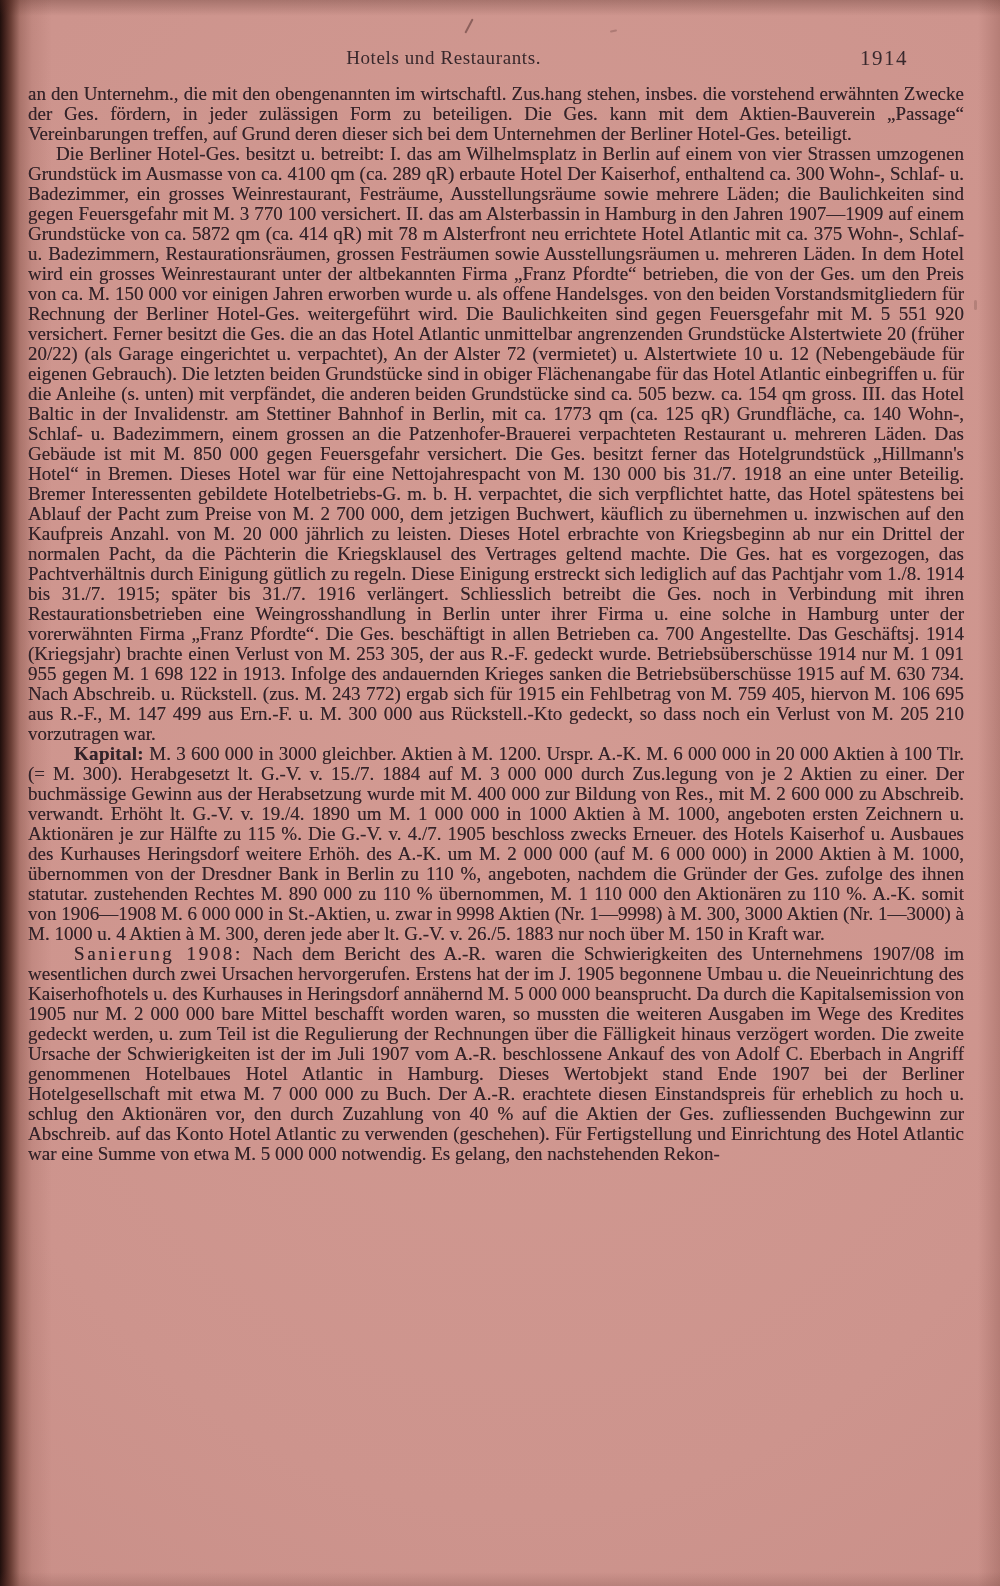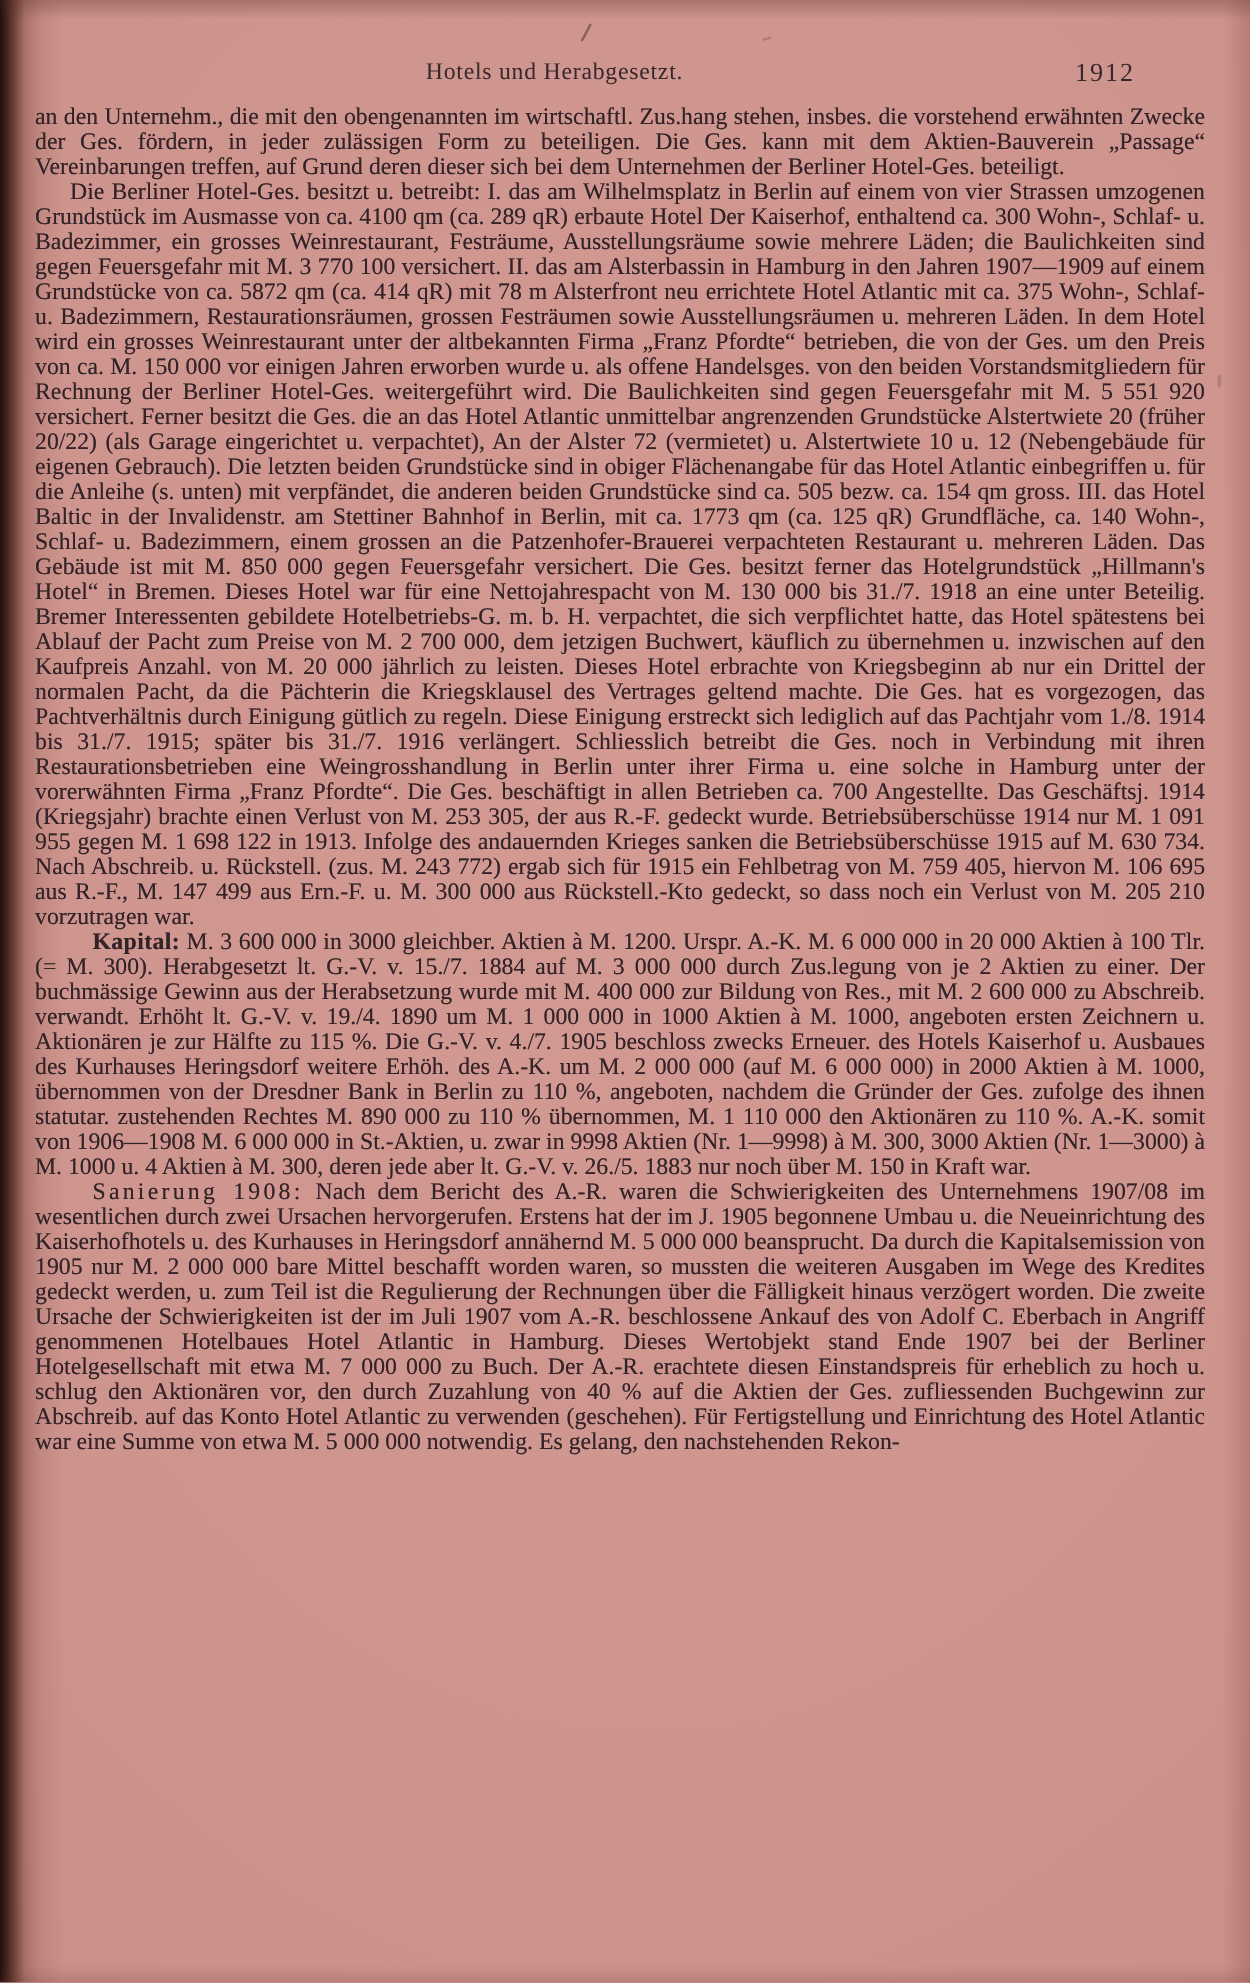--- a/index.html
+++ b/index.html
@@ -102,22 +102,22 @@
 <div class="paper"></div>
 <div class="binding-shadow"></div>
 <div class="top-shade"></div>
 <div class="right-shade"></div>
 <div class="bottom-shade"></div>
 <div class="scan-artifact artifact-1"></div>
 <div class="scan-artifact artifact-2"></div>
 <div class="scan-artifact artifact-3"></div>
 
 <header class="page-header">
-  <span class="running-title">Hotels und Herabgesetzt.</span>
-  <span class="page-number">1912</span>
+  <span class="running-title">Hotels und Restaurants.</span>
+  <span class="page-number">1914</span>
 </header>
 
 <main class="page-body">
   <p class="para"><span>an den Unternehm., die mit den obengenannten im wirtschaftl. Zus.hang stehen, insbes. die vorstehend erwähnten Zwecke der Ges. fördern, in jeder zulässigen Form zu beteiligen. Die Ges. kann mit dem Aktien-Bauverein „Passage“ Vereinbarungen treffen, auf Grund deren dieser sich bei dem Unternehmen der Berliner Hotel-Ges. beteiligt.</span></p>
 
   <p class="para indent-sm"><span>Die Berliner Hotel-Ges. besitzt u. betreibt: I. das am Wilhelmsplatz in Berlin auf einem von vier Strassen umzogenen Grundstück im Ausmasse von ca. 4100 qm (ca. 289 qR) erbaute Hotel Der Kaiserhof, enthaltend ca. 300 Wohn-, Schlaf- u. Badezimmer, ein grosses Weinrestaurant, Festräume, Ausstellungsräume sowie mehrere Läden; die Baulichkeiten sind gegen Feuersgefahr mit M. 3 770 100 versichert. II. das am Alsterbassin in Hamburg in den Jahren 1907—1909 auf einem Grundstücke von ca. 5872 qm (ca. 414 qR) mit 78 m Alsterfront neu errichtete Hotel Atlantic mit ca. 375 Wohn-, Schlaf- u. Badezimmern, Restaurationsräumen, grossen Festräumen sowie Ausstellungsräumen u. mehreren Läden. In dem Hotel wird ein grosses Weinrestaurant unter der altbekannten Firma „Franz Pfordte“ betrieben, die von der Ges. um den Preis von ca. M. 150 000 vor einigen Jahren erworben wurde u. als offene Handelsges. von den beiden Vorstandsmitgliedern für Rechnung der Berliner Hotel-Ges. weitergeführt wird. Die Baulichkeiten sind gegen Feuersgefahr mit M. 5 551 920 versichert. Ferner besitzt die Ges. die an das Hotel Atlantic unmittelbar angrenzenden Grundstücke Alstertwiete 20 (früher 20/22) (als Garage eingerichtet u. verpachtet), An der Alster 72 (vermietet) u. Alstertwiete 10 u. 12 (Nebengebäude für eigenen Gebrauch). Die letzten beiden Grundstücke sind in obiger Flächenangabe für das Hotel Atlantic einbegriffen u. für die Anleihe (s. unten) mit verpfändet, die anderen beiden Grundstücke sind ca. 505 bezw. ca. 154 qm gross. III. das Hotel Baltic in der Invalidenstr. am Stettiner Bahnhof in Berlin, mit ca. 1773 qm (ca. 125 qR) Grundfläche, ca. 140 Wohn-, Schlaf- u. Badezimmern, einem grossen an die Patzenhofer-Brauerei verpachteten Restaurant u. mehreren Läden. Das Gebäude ist mit M. 850 000 gegen Feuersgefahr versichert. Die Ges. besitzt ferner das Hotelgrundstück „Hillmann's Hotel“ in Bremen. Dieses Hotel war für eine Nettojahrespacht von M. 130 000 bis 31./7. 1918 an eine unter Beteilig. Bremer Interessenten gebildete Hotelbetriebs-G. m. b. H. verpachtet, die sich verpflichtet hatte, das Hotel spätestens bei Ablauf der Pacht zum Preise von M. 2 700 000, dem jetzigen Buchwert, käuflich zu übernehmen u. inzwischen auf den Kaufpreis Anzahl. von M. 20 000 jährlich zu leisten. Dieses Hotel erbrachte von Kriegsbeginn ab nur ein Drittel der normalen Pacht, da die Pächterin die Kriegsklausel des Vertrages geltend machte. Die Ges. hat es vorgezogen, das Pachtverhältnis durch Einigung gütlich zu regeln. Diese Einigung erstreckt sich lediglich auf das Pachtjahr vom 1./8. 1914 bis 31./7. 1915; später bis 31./7. 1916 verlängert. Schliesslich betreibt die Ges. noch in Verbindung mit ihren Restaurationsbetrieben eine Weingrosshandlung in Berlin unter ihrer Firma u. eine solche in Hamburg unter der vorerwähnten Firma „Franz Pfordte“. Die Ges. beschäftigt in allen Betrieben ca. 700 Angestellte. Das Geschäftsj. 1914 (Kriegsjahr) brachte einen Verlust von M. 253 305, der aus R.-F. gedeckt wurde. Betriebsüberschüsse 1914 nur M. 1 091 955 gegen M. 1 698 122 in 1913. Infolge des andauernden Krieges sanken die Betriebsüberschüsse 1915 auf M. 630 734. Nach Abschreib. u. Rückstell. (zus. M. 243 772) ergab sich für 1915 ein Fehlbetrag von M. 759 405, hiervon M. 106 695 aus R.-F., M. 147 499 aus Ern.-F. u. M. 300 000 aus Rückstell.-Kto gedeckt, so dass noch ein Verlust von M. 205 210 vorzutragen war.</span></p>
 
   <p class="para indent-lg"><span class="lead-bold">Kapital:</span> <span>M. 3 600 000 in 3000 gleichber. Aktien à M. 1200. Urspr. A.-K. M. 6 000 000 in 20 000 Aktien à 100 Tlr. (= M. 300). Herabgesetzt lt. G.-V. v. 15./7. 1884 auf M. 3 000 000 durch Zus.legung von je 2 Aktien zu einer. Der buchmässige Gewinn aus der Herabsetzung wurde mit M. 400 000 zur Bildung von Res., mit M. 2 600 000 zu Abschreib. verwandt. Erhöht lt. G.-V. v. 19./4. 1890 um M. 1 000 000 in 1000 Aktien à M. 1000, angeboten ersten Zeichnern u. Aktionären je zur Hälfte zu 115 %. Die G.-V. v. 4./7. 1905 beschloss zwecks Erneuer. des Hotels Kaiserhof u. Ausbaues des Kurhauses Heringsdorf weitere Erhöh. des A.-K. um M. 2 000 000 (auf M. 6 000 000) in 2000 Aktien à M. 1000, übernommen von der Dresdner Bank in Berlin zu 110 %, angeboten, nachdem die Gründer der Ges. zufolge des ihnen statutar. zustehenden Rechtes M. 890 000 zu 110 % übernommen, M. 1 110 000 den Aktionären zu 110 %. A.-K. somit von 1906—1908 M. 6 000 000 in St.-Aktien, u. zwar in 9998 Aktien (Nr. 1—9998) à M. 300, 3000 Aktien (Nr. 1—3000) à M. 1000 u. 4 Aktien à M. 300, deren jede aber lt. G.-V. v. 26./5. 1883 nur noch über M. 150 in Kraft war.</span></p>
 
   <p class="para indent-lg"><span class="lead-spaced">Sanierung 1908:</span> <span>Nach dem Bericht des A.-R. waren die Schwierigkeiten des Unternehmens 1907/08 im wesentlichen durch zwei Ursachen hervorgerufen. Erstens hat der im J. 1905 begonnene Umbau u. die Neueinrichtung des Kaiserhofhotels u. des Kurhauses in Heringsdorf annähernd M. 5 000 000 beansprucht. Da durch die Kapitalsemission von 1905 nur M. 2 000 000 bare Mittel beschafft worden waren, so mussten die weiteren Ausgaben im Wege des Kredites gedeckt werden, u. zum Teil ist die Regulierung der Rechnungen über die Fälligkeit hinaus verzögert worden. Die zweite Ursache der Schwierigkeiten ist der im Juli 1907 vom A.-R. beschlossene Ankauf des von Adolf C. Eberbach in Angriff genommenen Hotelbaues Hotel Atlantic in Hamburg. Dieses Wertobjekt stand Ende 1907 bei der Berliner Hotelgesellschaft mit etwa M. 7 000 000 zu Buch. Der A.-R. erachtete diesen Einstandspreis für erheblich zu hoch u. schlug den Aktionären vor, den durch Zuzahlung von 40 % auf die Aktien der Ges. zufliessenden Buchgewinn zur Abschreib. auf das Konto Hotel Atlantic zu verwenden (geschehen). Für Fertigstellung und Einrichtung des Hotel Atlantic war eine Summe von etwa M. 5 000 000 notwendig. Es gelang, den nachstehenden Rekon-</span></p>

